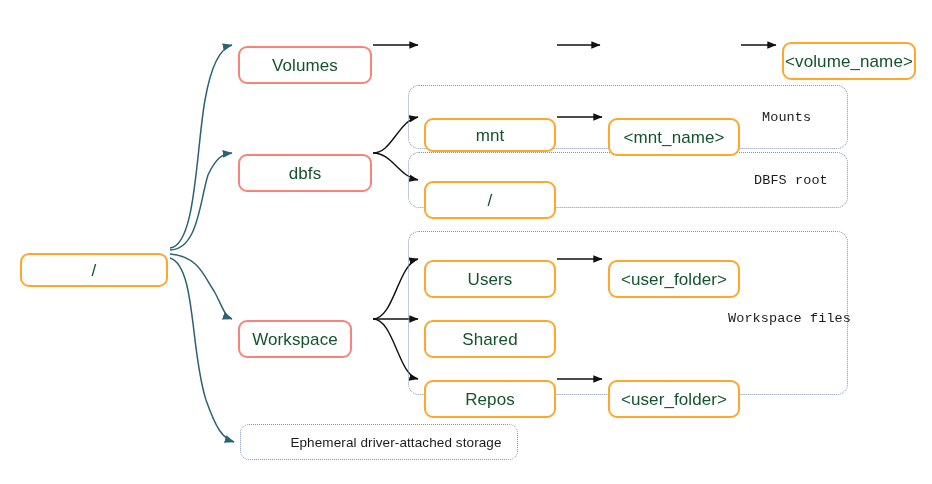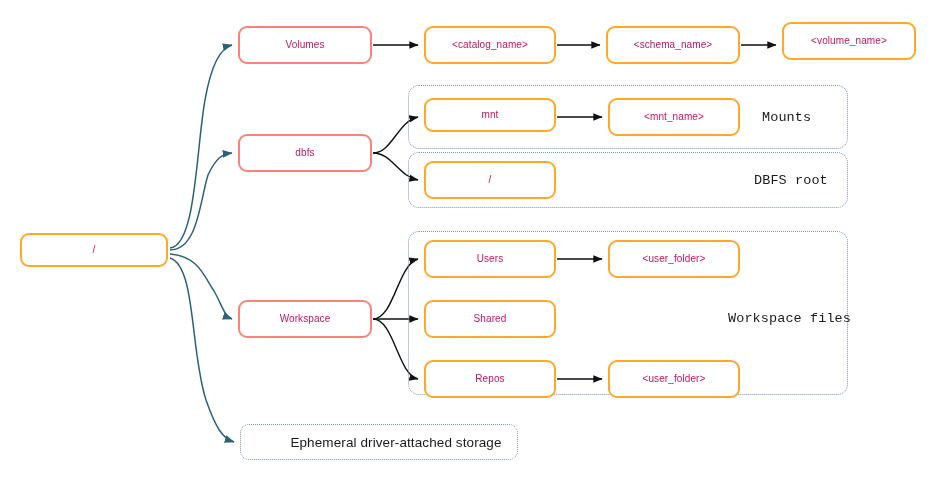--- a/index.html
+++ b/index.html
@@ -28,26 +28,27 @@
     pointer-events: none;
   }
   .node {
     position: absolute;
     box-sizing: border-box;
     display: flex;
     align-items: center;
     justify-content: center;
     background: #ffffff;
     border-radius: 9px;
-    font-size: 10px;
-    color: #be185d;
+    font-size: 17px;
+    color: #14532d;
     letter-spacing: 0.1px;
     line-height: 1;
     text-align: center;
     z-index: 3;
+    margin-top: 20px;
   }
   .node.orange {
     border: 2.4px solid #FFA72B;
   }
   .node.red {
     border: 2.4px solid #F8837A;
   }
   .group {
     position: absolute;
     box-sizing: border-box;
@@ -130,30 +131,28 @@
 
   <div class="group" style="left:408px; top:152px; width:440px; height:56px;"></div>
   <div class="group-label" style="left:754px; top:174px;">DBFS root</div>
 
   <div class="group" style="left:408px; top:231px; width:440px; height:164px;"></div>
   <div class="group-label" style="left:728px; top:312px;text-align:right;">Workspace files</div>
 
   <div class="node orange" style="left:20px; top:233px; width:148px; height:34px;">/</div>
 
   <div class="node red" style="left:238px; top:26px; width:134px; height:38px;">Volumes</div>
-  <div class="node orange" style="left:424px; top:26px; width:132px; height:38px;">&lt;catalog_name&gt;</div>
-  <div class="node orange" style="left:606px; top:26px; width:134px; height:38px;">&lt;schema_name&gt;</div>
   <div class="node orange" style="left:782px; top:22px; width:134px; height:38px;">&lt;volume_name&gt;</div>
 
   <div class="node red" style="left:238px; top:134px; width:134px; height:38px;">dbfs</div>
   <div class="node orange" style="left:424px; top:98px; width:132px; height:34px;">mnt</div>
   <div class="node orange" style="left:608px; top:98px; width:132px; height:38px;">&lt;mnt_name&gt;</div>
   <div class="node orange" style="left:424px; top:161px; width:132px; height:38px;">/</div>
 
-  <div class="node red" style="left:238px; top:300px; width:134px; height:38px;">Workspace</div>
+  <div class="node red" style="left:238px; top:300px; width:114px; height:38px;">Workspace</div>
   <div class="node orange" style="left:424px; top:240px; width:132px; height:38px;">Users</div>
   <div class="node orange" style="left:608px; top:240px; width:132px; height:38px;">&lt;user_folder&gt;</div>
   <div class="node orange" style="left:424px; top:300px; width:132px; height:38px;">Shared</div>
   <div class="node orange" style="left:424px; top:360px; width:132px; height:38px;">Repos</div>
   <div class="node orange" style="left:608px; top:360px; width:132px; height:38px;">&lt;user_folder&gt;</div>
 
   <div class="ephemeral" style="left:240px; top:424px; width:278px; height:36px;">Ephemeral driver-attached storage</div>
 
 </div>
 

